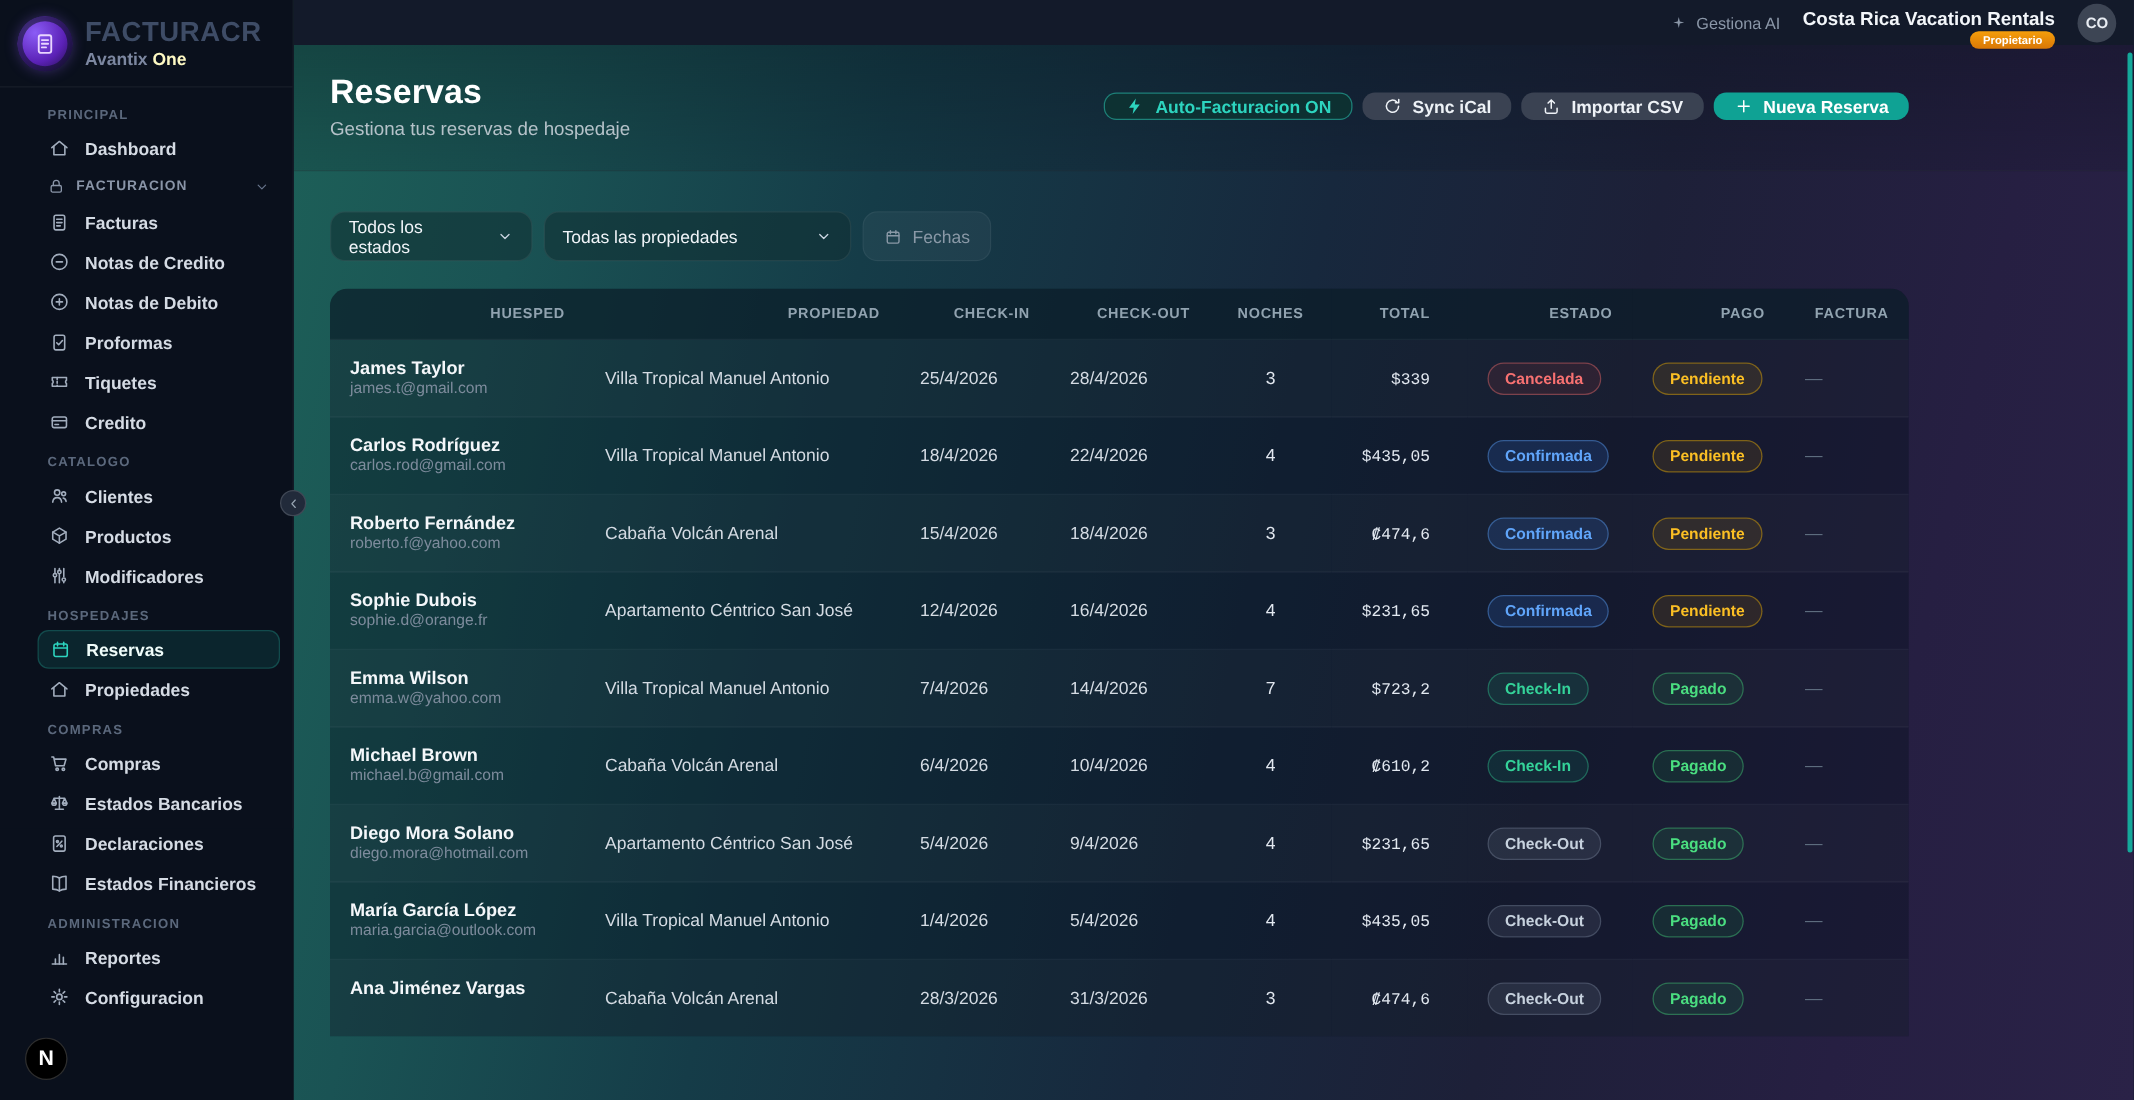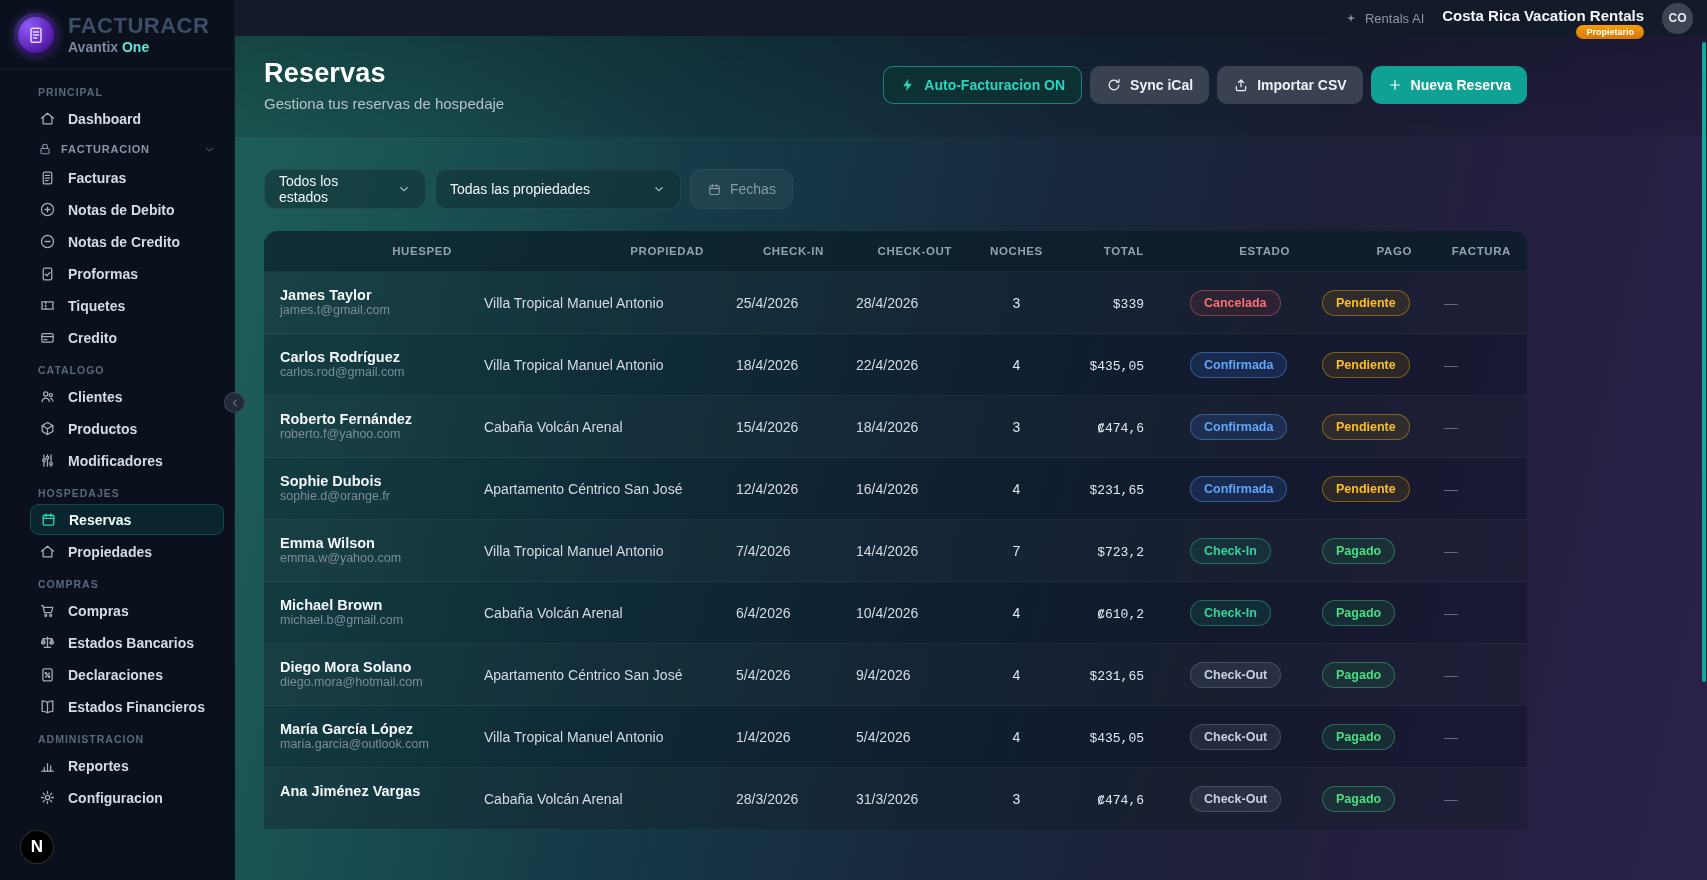--- a/index.html
+++ b/index.html
@@ -10,21 +10,21 @@
   .sidebar { position:fixed; left:0; top:0; width:235px; height:663px;
     background:#0a101c; border-right:1px solid rgba(255,255,255,0.05); z-index:30; }
   .brand { display:flex; align-items:center; gap:10px; padding:12px 14px; height:70px;
     border-bottom:1px solid rgba(255,255,255,0.06); }
   .logo-ring { width:44px; height:44px; border-radius:50%; flex:none;
     background:radial-gradient(circle at 32% 30%, #8b5cf6, #5b21b6 55%, #23104d 90%);
     box-shadow:inset 0 0 0 4px rgba(10,16,28,.55), 0 0 10px rgba(139,92,246,.35);
     display:flex; align-items:center; justify-content:center; color:#e9d5ff; }
   .brand-name { font-size:22px; font-weight:800; letter-spacing:.5px; color:#3e4c66; line-height:1; }
   .brand-sub { font-size:14px; font-weight:700; color:#7c87a0; margin-top:2px; }
-  .brand-sub .accent { color:#5eead4; }
+  .brand-sub .accent { color:#fef9c3; }
   nav { padding:6px 0 10px;margin-left:20px; }
   .nav-label { font-size:10.5px; font-weight:700; letter-spacing:1px; color:#5b687c;
     padding:10px 18px 4px; text-transform:uppercase; }
   .nav-group { display:flex; align-items:center; gap:9px; padding:7px 18px 5px; color:#8a95a8;
     font-size:11px; font-weight:700; letter-spacing:.8px; text-transform:uppercase; cursor:pointer; }
   .nav-group .chev { margin-left:auto; color:#66738a; display:flex; }
   .nav-item { display:flex; align-items:center; gap:12px; height:31px; margin:1px 10px;
     padding:0 9px; border-radius:9px; color:#d5dbe4; font-size:14px; font-weight:600; cursor:pointer; }
   .nav-item .icn { color:#a2adbd; display:flex; }
   .nav-item.active { background:rgba(20,184,166,0.13); border:1px solid rgba(45,212,191,0.22);
@@ -50,21 +50,21 @@
   .avatar { width:31px; height:31px; border-radius:50%; background:#3d4554; color:#e8ecf2;
     font-size:12px; font-weight:700; display:flex; align-items:center; justify-content:center; cursor:pointer; }
 
   .page-inner { width:1263px; margin-left:29px; }
   .page-head { background:linear-gradient(180deg,rgba(3,10,18,0.30),rgba(3,10,18,0.12));
     border-bottom:1px solid rgba(255,255,255,0.035); padding:22px 0 24px; }
   .page-head-row { display:flex; align-items:center; justify-content:space-between; }
   h1 { color:#fff; font-size:27px; font-weight:800; letter-spacing:.2px; }
   .subtitle { color:#b5c2c9; font-size:15px; margin-top:6px; }
   .actions { display:flex; gap:8px; }
-  .btn { display:flex; align-items:center; gap:8px; height:38px; padding:0 16px; border-radius:10px;
+  .btn { display:flex; align-items:center; gap:8px; height:22px; padding:0 16px; border-radius:10px;
     font-size:14px; font-weight:700; border:none; cursor:pointer;
     font-family:"Liberation Sans","DejaVu Sans",sans-serif; }
   .btn-auto { background:rgba(13,51,49,0.85); border:1.5px solid rgba(45,212,191,0.5); color:#2dd4bf; }
   .btn-slate { background:#3a4252; color:#eef2f7; }
   .btn-primary { background:#0fa294; color:#fff; }
   .btn .icn { display:flex; }
 
   .filters { display:flex; gap:9px; margin:32px 0 22px; }
   .select { display:flex; align-items:center; justify-content:space-between; height:40px;
     padding:0 14px; border-radius:12px; background:rgba(17,45,50,0.55);
@@ -160,33 +160,33 @@
             <rect x="6" y="4.5" width="12" height="16.5" rx="2"></rect>
             <path d="M9 9h6M9 12.8h6M9 16.5h4"></path>
           </svg>
         </span>
         <span>Facturas</span>
       </div>
       <div class="nav-item">
         <span class="icn">
           <svg width="17" height="17" viewBox="0 0 24 24" fill="none" stroke="currentColor" stroke-width="1.8" stroke-linecap="round" stroke-linejoin="round">
             <circle cx="12" cy="12" r="8.5"></circle>
+            <path d="M8.5 12h7"></path>
+          </svg>
+        </span>
+        <span>Notas de Credito</span>
+      </div>
+      <div class="nav-item">
+        <span class="icn">
+          <svg width="17" height="17" viewBox="0 0 24 24" fill="none" stroke="currentColor" stroke-width="1.8" stroke-linecap="round" stroke-linejoin="round">
+            <circle cx="12" cy="12" r="8.5"></circle>
             <path d="M8.5 12h7M12 8.5v7"></path>
           </svg>
         </span>
         <span>Notas de Debito</span>
-      </div>
-      <div class="nav-item">
-        <span class="icn">
-          <svg width="17" height="17" viewBox="0 0 24 24" fill="none" stroke="currentColor" stroke-width="1.8" stroke-linecap="round" stroke-linejoin="round">
-            <circle cx="12" cy="12" r="8.5"></circle>
-            <path d="M8.5 12h7"></path>
-          </svg>
-        </span>
-        <span>Notas de Credito</span>
       </div>
       <div class="nav-item">
         <span class="icn">
           <svg width="17" height="17" viewBox="0 0 24 24" fill="none" stroke="currentColor" stroke-width="1.8" stroke-linecap="round" stroke-linejoin="round">
             <rect x="6" y="4.5" width="12" height="16.5" rx="2"></rect>
             <path d="M9 13l2.2 2.2L15.5 10.5"></path>
           </svg>
         </span>
         <span>Proformas</span>
       </div>
@@ -322,21 +322,21 @@
 </aside>
 
 <div class="main">
   <div class="topbar">
     <div class="support">
       <span class="icn">
           <svg width="14" height="14" viewBox="0 0 24 24" fill="none" stroke="currentColor" stroke-width="1.8" stroke-linecap="round" stroke-linejoin="round">
             <path d="M12 4.5l1.5 6 6 1.5-6 1.5-1.5 6-1.5-6-6-1.5 6-1.5z" fill="currentColor" stroke="none"></path>
           </svg>
         </span>
-      <span>Rentals AI</span>
+      <span>Gestiona AI</span>
     </div>
     <div class="company">
       <div class="company-name">Costa Rica Vacation Rentals</div>
       <div class="role-badge">Propietario</div>
     </div>
     <div class="avatar">CO</div>
   </div>
 
   <div class="page-head">
     <div class="page-inner page-head-row">

